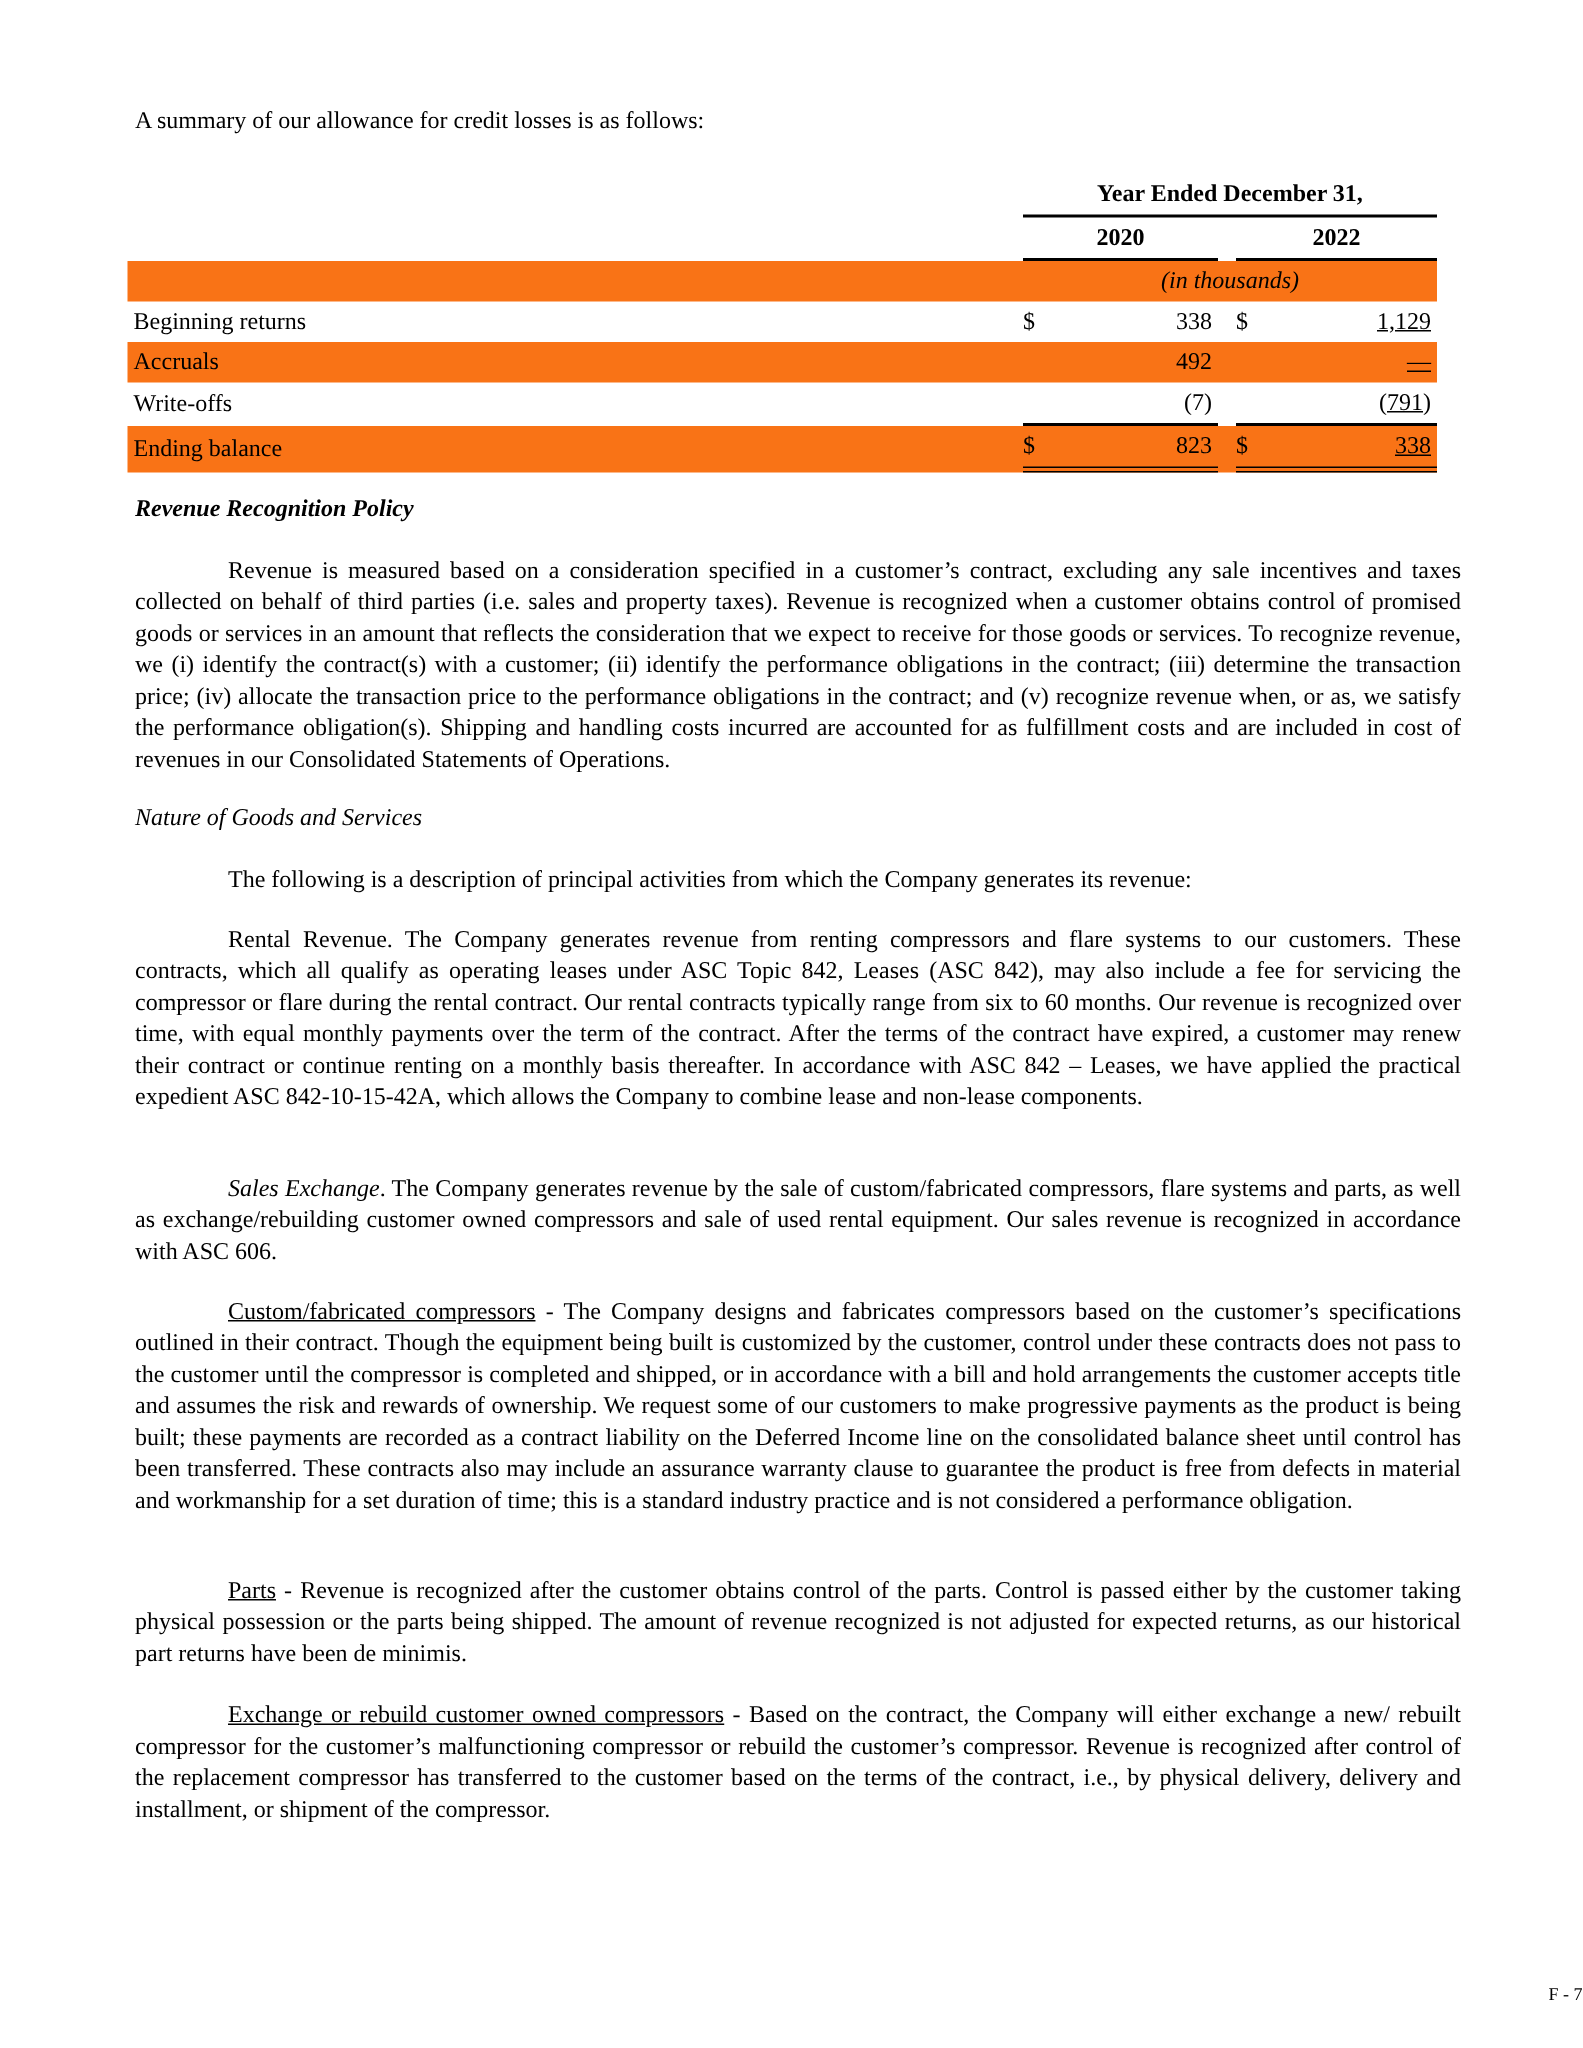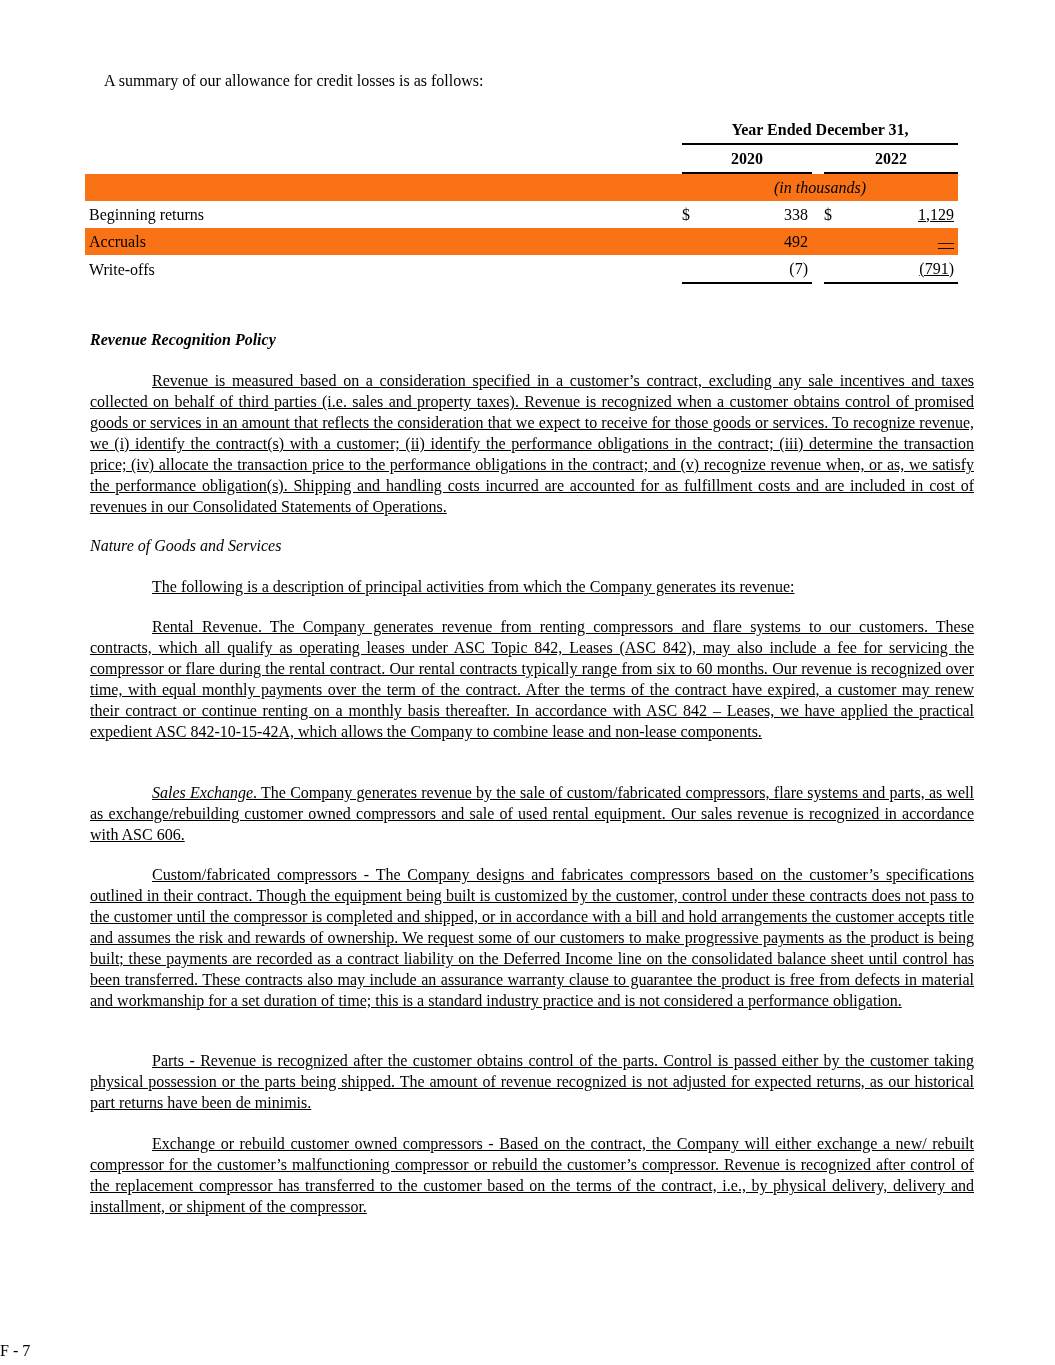--- a/index.html
+++ b/index.html
@@ -2,45 +2,45 @@
 <html><head>
 <meta charset="utf-8">
 <style>
   html, body { margin: 0; padding: 0; background: #ffffff; }
   body {
     width: 1055px; height: 1365px; position: relative; overflow: hidden;
     font-family: "Liberation Serif", "DejaVu Serif", serif;
     color: #000; font-size: 16px;
   }
   .page { position: absolute; left: 86px; top: 0; width: 884px; }
-  .intro { position: absolute; top: 71px; left: 18px; line-height: 20px; }
+  .intro { position: absolute; top: 71px; left: 4px; line-height: 20px; }
 
   table.alloc {
     position: absolute; top: 116px; left: -1px; width: 873px;
     border-collapse: separate; border-spacing: 0;
     font-size: 16px;
   }
   table.alloc td { padding: 0; height: 27px; vertical-align: middle; white-space: nowrap; }
   .shade td.s { background: #f97316; }
   .lbl { width: 593px; padding-left: 4px !important; }
   .num { text-align: right; }
   .c1d { width: 16px; } .c1n { width: 110px; padding-right: 4px !important; }
   .gap { width: 12px; }
   .c2d { width: 16px; } .c2n { width: 114px; padding-right: 4px !important; text-decoration: underline; }
   .hdr { font-weight: bold; text-align: center; }
   .b-bottom { border-bottom: 2px solid #000; }
   .dbl { border-bottom: 4px double #000; }
   .italic { font-style: italic; }
 
   .sec { position: absolute; left: 4px; width: 884px; text-align: justify; line-height: 21px; }
-  .indent { text-indent: 62px; text-decoration: underline; }
+  .indent { text-indent: 62px; }
   .bi { font-weight: bold; font-style: italic; }
   .it { font-style: italic; }
   .u { text-decoration: underline; }
-  .footer { position: absolute; top: 1322px; left: 0; width: 1055px; text-align: left; font-size: 16px; margin-top: 20px; }
+  .footer { position: absolute; top: 1322px; left: 0; width: 1055px; text-align: right; font-size: 12px; }
 </style>
 </head>
 <body>
 
 <div class="page">
   <div class="intro">A summary of our allowance for credit losses is as follows:</div>
 
   <table class="alloc">
     <tbody>
         <tr>
@@ -74,20 +74,28 @@
       <td class="c2n num s">—</td>
     </tr>
     <tr>
       <td class="lbl">Write-offs</td>
       <td class="c1d b-bottom"></td>
       <td class="c1n num b-bottom">(7)</td>
       <td class="gap"></td>
       <td class="c2d b-bottom"></td>
       <td class="c2n num b-bottom">(791)</td>
     </tr>
+    <tr class="shade">
+      <td class="lbl s">Ending balance</td>
+      <td class="c1d s dbl">$</td>
+      <td class="c1n num s dbl">823</td>
+      <td class="gap s"></td>
+      <td class="c2d s dbl">$</td>
+      <td class="c2n num s dbl">338</td>
+    </tr>
   </tbody>
     </table>
 
   <div class="sec bi" style="top:329px">Revenue Recognition Policy</div>
   <div class="sec indent" style="top:370px">Revenue is measured based on a consideration specified in a customer’s contract, excluding any sale incentives and taxes collected on behalf of third parties (i.e. sales and property taxes). Revenue is recognized when a customer obtains control of promised goods or services in an amount that reflects the consideration that we expect to receive for those goods or services. To recognize revenue, we (i) identify the contract(s) with a customer; (ii) identify the performance obligations in the contract; (iii) determine the transaction price; (iv) allocate the transaction price to the performance obligations in the contract; and (v) recognize revenue when, or as, we satisfy the performance obligation(s). Shipping and handling costs incurred are accounted for as fulfillment costs and are included in cost of revenues in our Consolidated Statements of Operations.</div>
 
   <div class="sec it" style="top:535px">Nature of Goods and Services</div>
   <div class="sec indent" style="top:576px">The following is a description of principal activities from which the Company generates its revenue:</div>
   <div class="sec indent" style="top:616px">Rental Revenue. The Company generates revenue from renting compressors and flare systems to our customers. These contracts, which all qualify as operating leases under ASC Topic 842, Leases (ASC 842), may also include a fee for servicing the compressor or flare during the rental contract. Our rental contracts typically range from six to 60 months. Our revenue is recognized over time, with equal monthly payments over the term of the contract. After the terms of the contract have expired, a customer may renew their contract or continue renting on a monthly basis thereafter. In accordance with ASC 842 – Leases, we have applied the practical expedient ASC 842-10-15-42A, which allows the Company to combine lease and non-lease components.</div>
 

